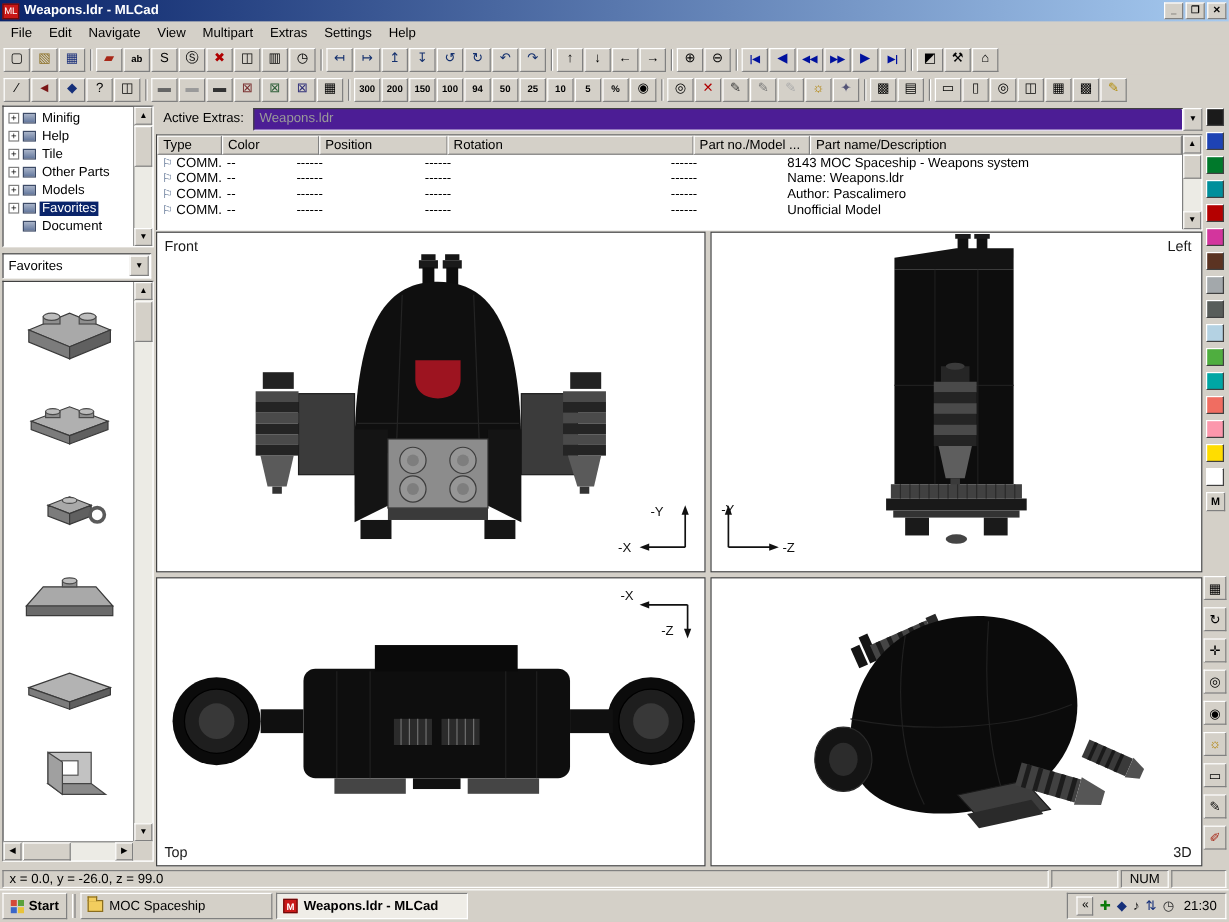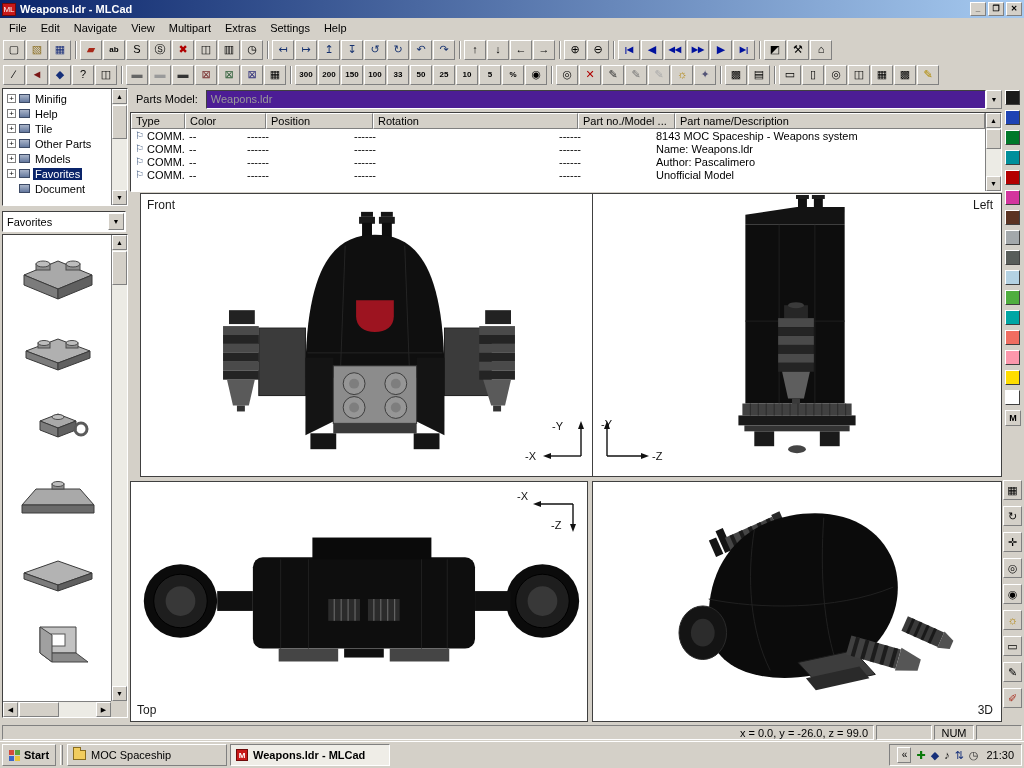--- a/index.html
+++ b/index.html
@@ -64,21 +64,21 @@
   .table-main{flex:1;overflow:hidden;}
   .header-row{display:flex;height:16px;background:#d4d0c8;}
   .hcell{border:1px solid;border-color:#ffffff #808080 #808080 #ffffff;background:#d4d0c8;padding:1px 4px;white-space:nowrap;overflow:hidden;flex:0 0 auto;}
   .trow{display:flex;height:13px;align-items:center;cursor:default;}
   .tcell{padding:0 4px;white-space:nowrap;overflow:hidden;flex:0 0 auto;display:flex;align-items:center;gap:3px;}
   .comm-ico{color:#37527a;font-size:10px;}
   .table-sb{width:16px;background:#ecebe5;border-left:1px solid #808080;display:flex;flex-direction:column;}
 
   
   .viewport{position:absolute;background:#fff;border:1px solid #404040;}
-  #vp-front{left:140px;top:193px;width:458px;height:284px;}
+  #vp-front{left:130px;top:193px;width:458px;height:284px;}
   #vp-left{left:592px;top:193px;width:410px;height:284px;}
   #vp-top{left:130px;top:481px;width:458px;height:241px;}
   #vp-3d{left:592px;top:481px;width:410px;height:241px;}
   .vp-label{position:absolute;font-size:12px;color:#1a1a1a;}
   .lbl-tl{left:6px;top:4px;} .lbl-tr{right:8px;top:4px;} .lbl-bl{left:6px;bottom:4px;} .lbl-br{right:8px;bottom:4px;}
   .model{position:absolute;left:0;top:0;width:100%;height:100%;}
   .axis{position:absolute;}
   .axis text{font-size:11px;fill:#111;font-family:"Liberation Sans",sans-serif;}
   .axis line{stroke:#111;stroke-width:1.4;}
   #ax-front{right:6px;bottom:10px;width:68px;height:48px;}
@@ -88,21 +88,21 @@
   
   .palette{position:absolute;left:1005px;top:90px;width:18px;}
   .swatch{width:15px;height:15px;margin-bottom:5px;border:1px solid;border-color:#ffffff #404040 #404040 #ffffff;cursor:default;}
   .m-btn{width:16px;height:16px;font-size:9px;font-weight:bold;text-align:center;line-height:14px;margin-top:2px;}
   .right-toolbar{position:absolute;left:1003px;top:480px;width:20px;display:flex;flex-direction:column;gap:6px;}
   .rt-btn{width:19px;height:20px;display:flex;align-items:center;justify-content:center;font-size:11px;}
 
   
   .statusbar{position:absolute;left:0;top:723px;width:1024px;height:18px;display:flex;align-items:center;gap:2px;padding:0 2px;background:#d4d0c8;}
   .sb-panel{height:15px;border:1px solid;border-color:#808080 #ffffff #ffffff #808080;padding:1px 5px;white-space:nowrap;overflow:hidden;}
-  .sb-coords{flex:1;text-align:right;}
+  .sb-coords{flex:1;}
   .sb-mid{width:56px;} .sb-num{width:40px;text-align:center;} .sb-end{width:46px;}
 
   
   .taskbar{position:absolute;left:0;top:741px;width:1024px;height:27px;background:#d4d0c8;border-top:1px solid #ffffff;display:flex;align-items:center;gap:3px;padding:0 2px;}
   .start-btn{height:22px;display:flex;align-items:center;gap:4px;padding:0 6px;font-weight:bold;font-size:11px;}
   .flag{display:grid;grid-template-columns:5px 5px;grid-template-rows:5px 5px;gap:1px;}
   .flag span{display:block;}
   .tb-grip{width:3px;height:20px;border-left:1px solid #ffffff;border-right:1px solid #808080;margin:0 1px;}
   .task-buttons{display:flex;gap:3px;}
   .task-btn{width:160px;height:22px;display:flex;align-items:center;gap:5px;padding:0 5px;white-space:nowrap;overflow:hidden;}
@@ -194,21 +194,21 @@
       <div class="tb-btn" style="color: rgb(51, 51, 51);">▬</div>
       <div class="tb-btn" style="color: rgb(122, 48, 48);">⊠</div>
       <div class="tb-btn" style="color: rgb(48, 96, 58);">⊠</div>
       <div class="tb-btn" style="color: rgb(48, 48, 122);">⊠</div>
       <div class="tb-btn">▦</div>
       <div class="tb-sep"></div>
       <div class="tb-btn tb-num">300</div>
       <div class="tb-btn tb-num">200</div>
       <div class="tb-btn tb-num">150</div>
       <div class="tb-btn tb-num">100</div>
-      <div class="tb-btn tb-num">33</div>
+      <div class="tb-btn tb-num">94</div>
       <div class="tb-btn tb-num">50</div>
       <div class="tb-btn tb-num">25</div>
       <div class="tb-btn tb-num">10</div>
       <div class="tb-btn tb-num">5</div>
       <div class="tb-btn tb-num">%</div>
       <div class="tb-btn">◉</div>
       <div class="tb-sep"></div>
       <div class="tb-btn">◎</div>
       <div class="tb-btn" style="color: rgb(176, 0, 0);">✕</div>
       <div class="tb-btn" style="color: rgb(51, 51, 51);">✎</div>
@@ -346,21 +346,21 @@
     <div class="sb-h">
       <div class="sb-btn raised">◀</div>
       <div class="sb-thumb-h raised"></div>
       <div class="sb-fill"></div>
       <div class="sb-btn raised">▶</div>
     </div>
     <div class="sb-corner"></div>
   </div>
 
   <div class="active-bar">
-    <span class="active-label">Parts Model:</span>
+    <span class="active-label">Active Extras:</span>
     <span class="active-field">Weapons.ldr</span>
     <span class="active-drop raised">▼</span>
   </div>
 
   <div class="table-wrap">
     <div class="table-main">
       <div class="header-row">
           <div class="hcell" style="width: 54px;">Type</div>
           <div class="hcell" style="width: 81px;">Color</div>
           <div class="hcell" style="width: 107px;">Position</div>

